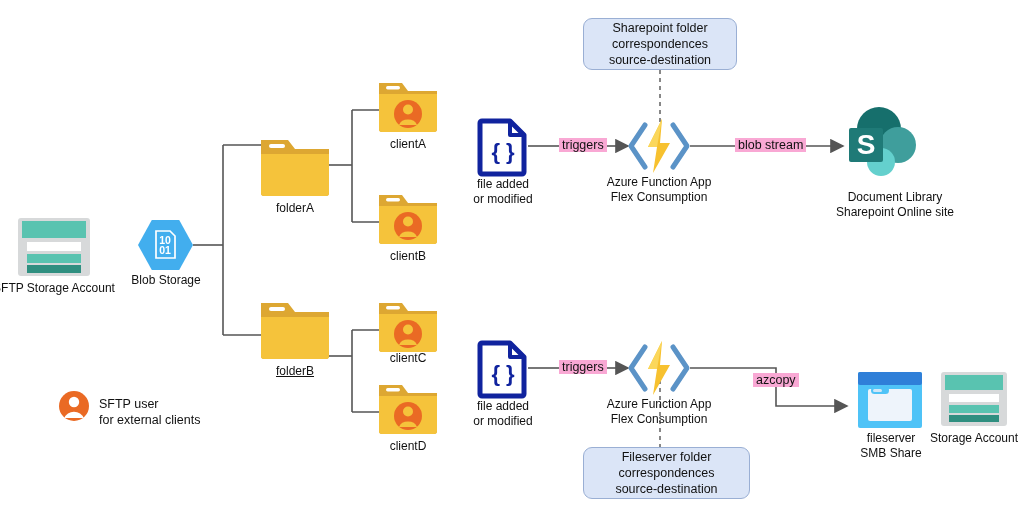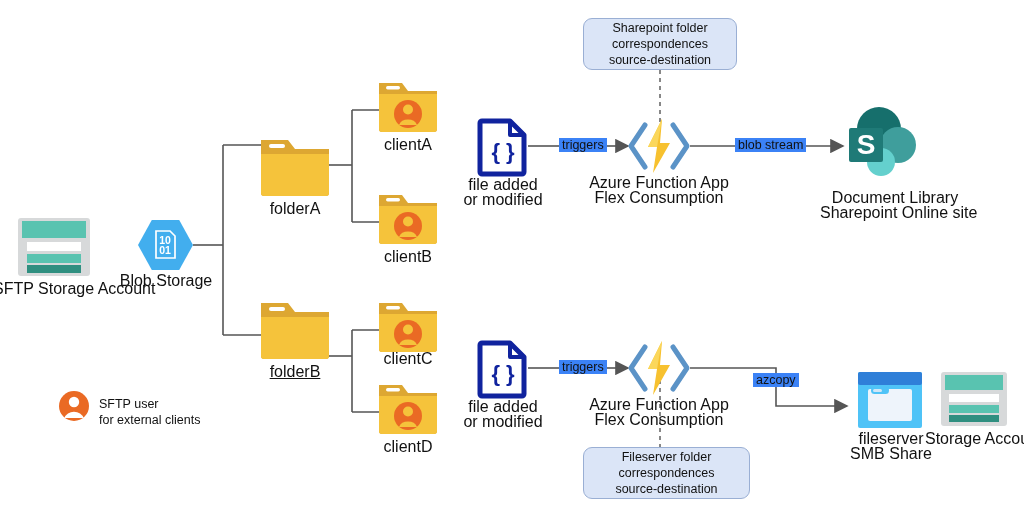--- a/index.html
+++ b/index.html
@@ -1,26 +1,26 @@
 <!DOCTYPE html>
 <html><head>
 <meta charset="utf-8">
 <style>
   html,body{margin:0;padding:0;background:#ffffff;}
   body{width:1024px;height:514px;overflow:hidden;
        font-family:"Liberation Sans","DejaVu Sans",sans-serif;color:#1a1a1a;}
   #stage{position:relative;width:1024px;height:514px;}
-  .lbl{position:absolute;text-align:center;font-size:16px;line-height:15px;color:#111;white-space:pre;}
+  .lbl{position:absolute;text-align:center;font-size:12px;line-height:15px;color:#111;white-space:pre;}
   .node{position:absolute;}
   svg{display:block;overflow:visible;}
   .wires{position:absolute;left:0;top:0;width:1024px;height:514px;pointer-events:none;}
   .note{position:absolute;background:#dbe5f7;border:1px solid #9aafd4;border-radius:9px;
         box-sizing:border-box;display:flex;align-items:center;justify-content:center;}
   .note span{font-size:12.5px;line-height:16px;text-align:center;color:#111;white-space:pre-line;}
-  .inline-lbl{position:absolute;font-size:12.5px;color:#111;background:#3b82f6;padding:0 3px;white-space:nowrap;}
+  .inline-lbl{position:absolute;font-size:12.5px;color:#111;background:#f9a8d4;padding:0 3px;white-space:nowrap;}
   .legend-txt{position:absolute;font-size:12.5px;line-height:16px;color:#111;white-space:pre-line;}
 </style>
 </head>
 <body>
 
 <div id="stage">
 
   <svg class="wires" viewBox="0 0 1024 514">
     <defs>
       <marker id="arrow" markerWidth="9" markerHeight="9" refX="8" refY="4.5" orient="auto">

